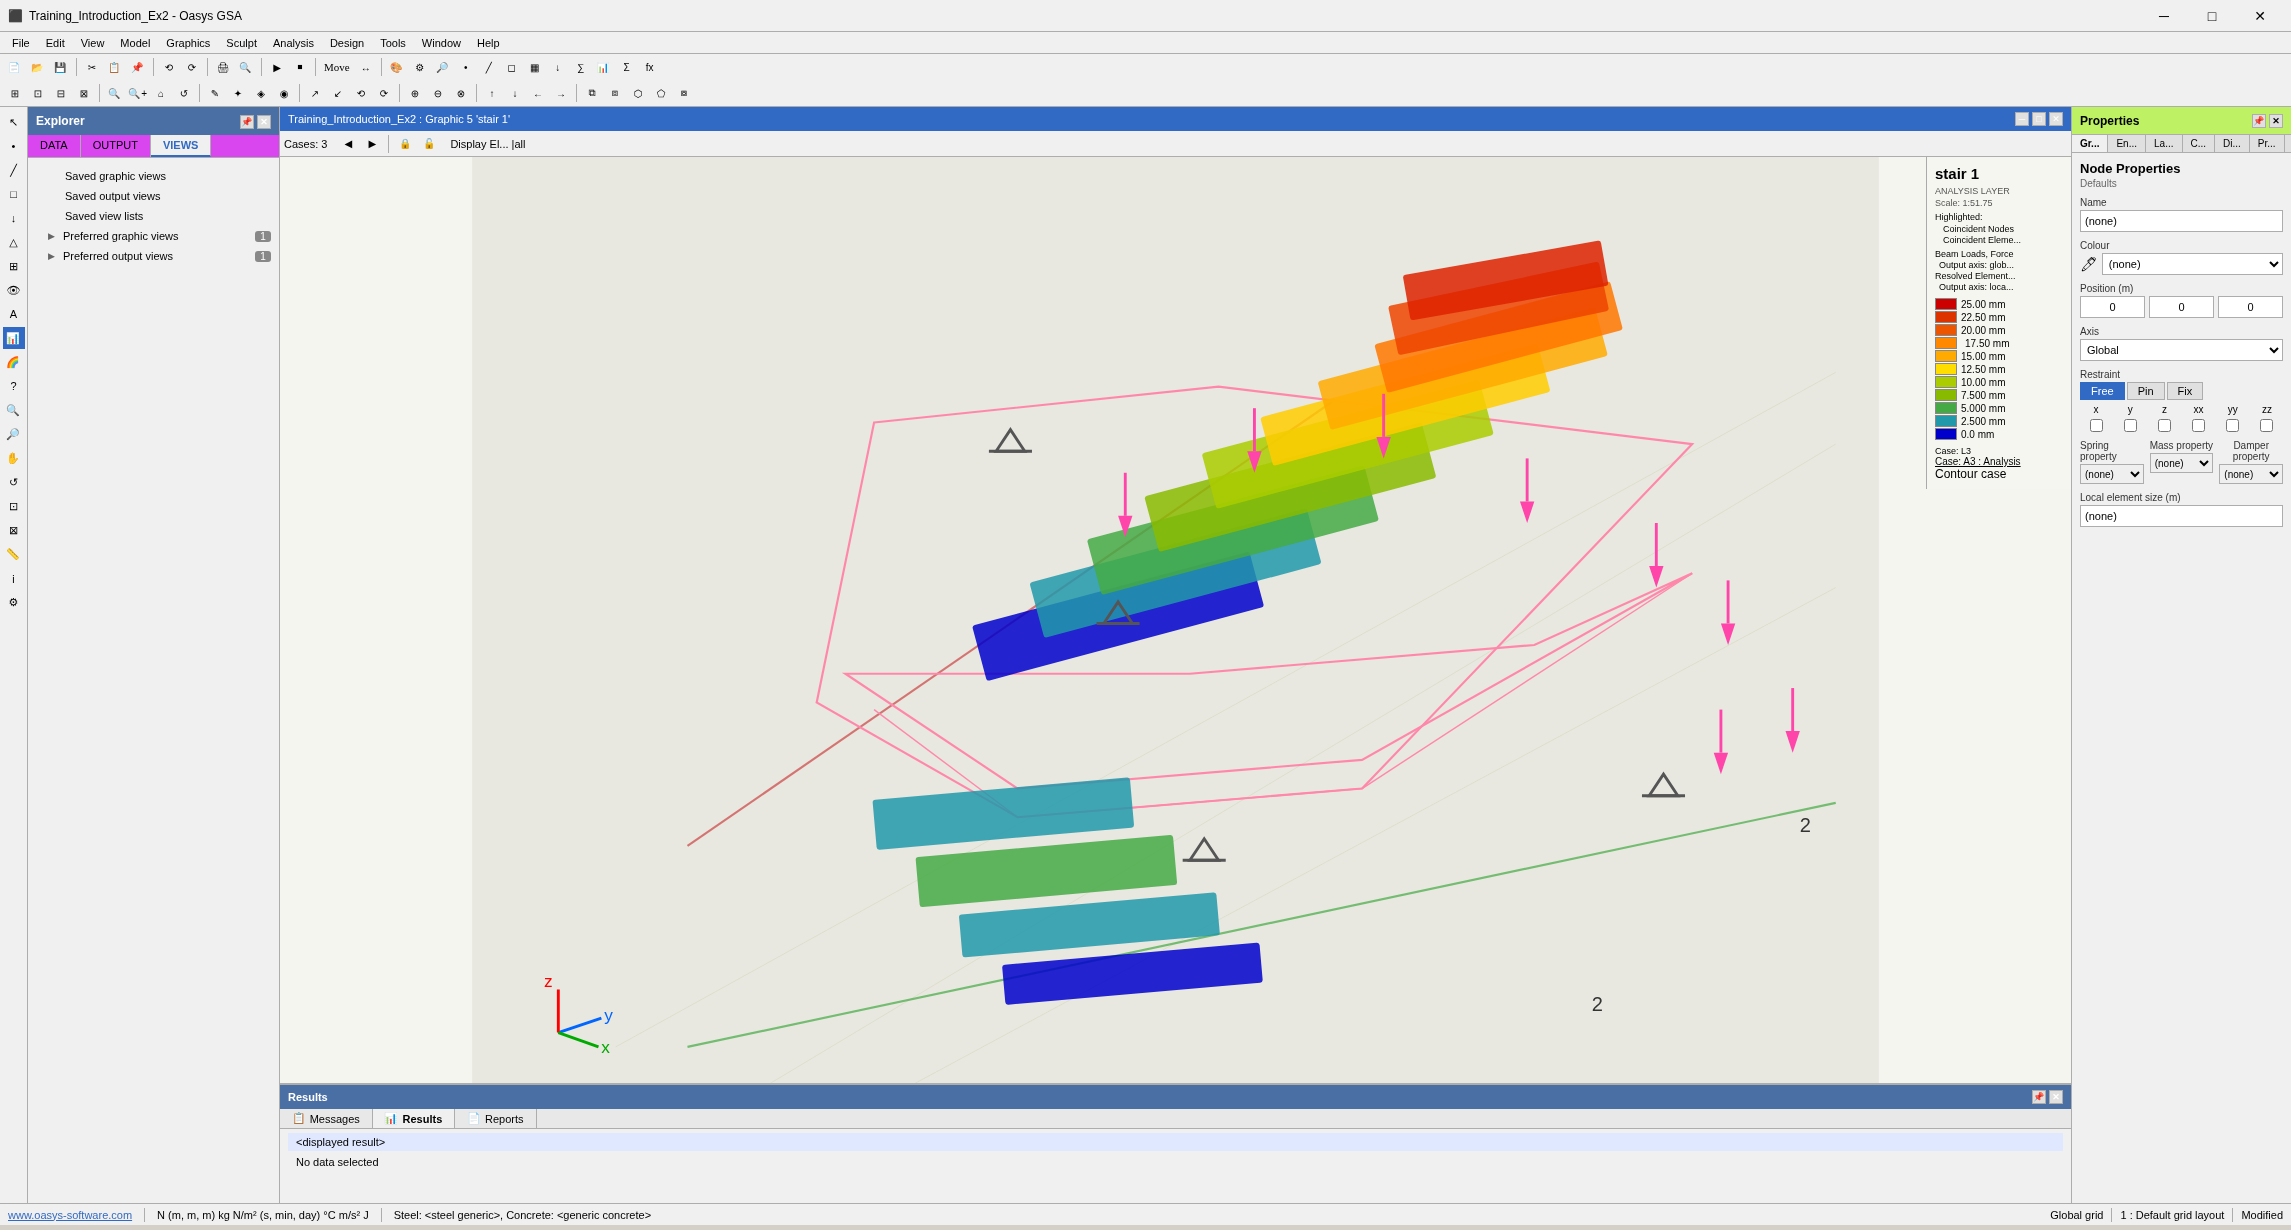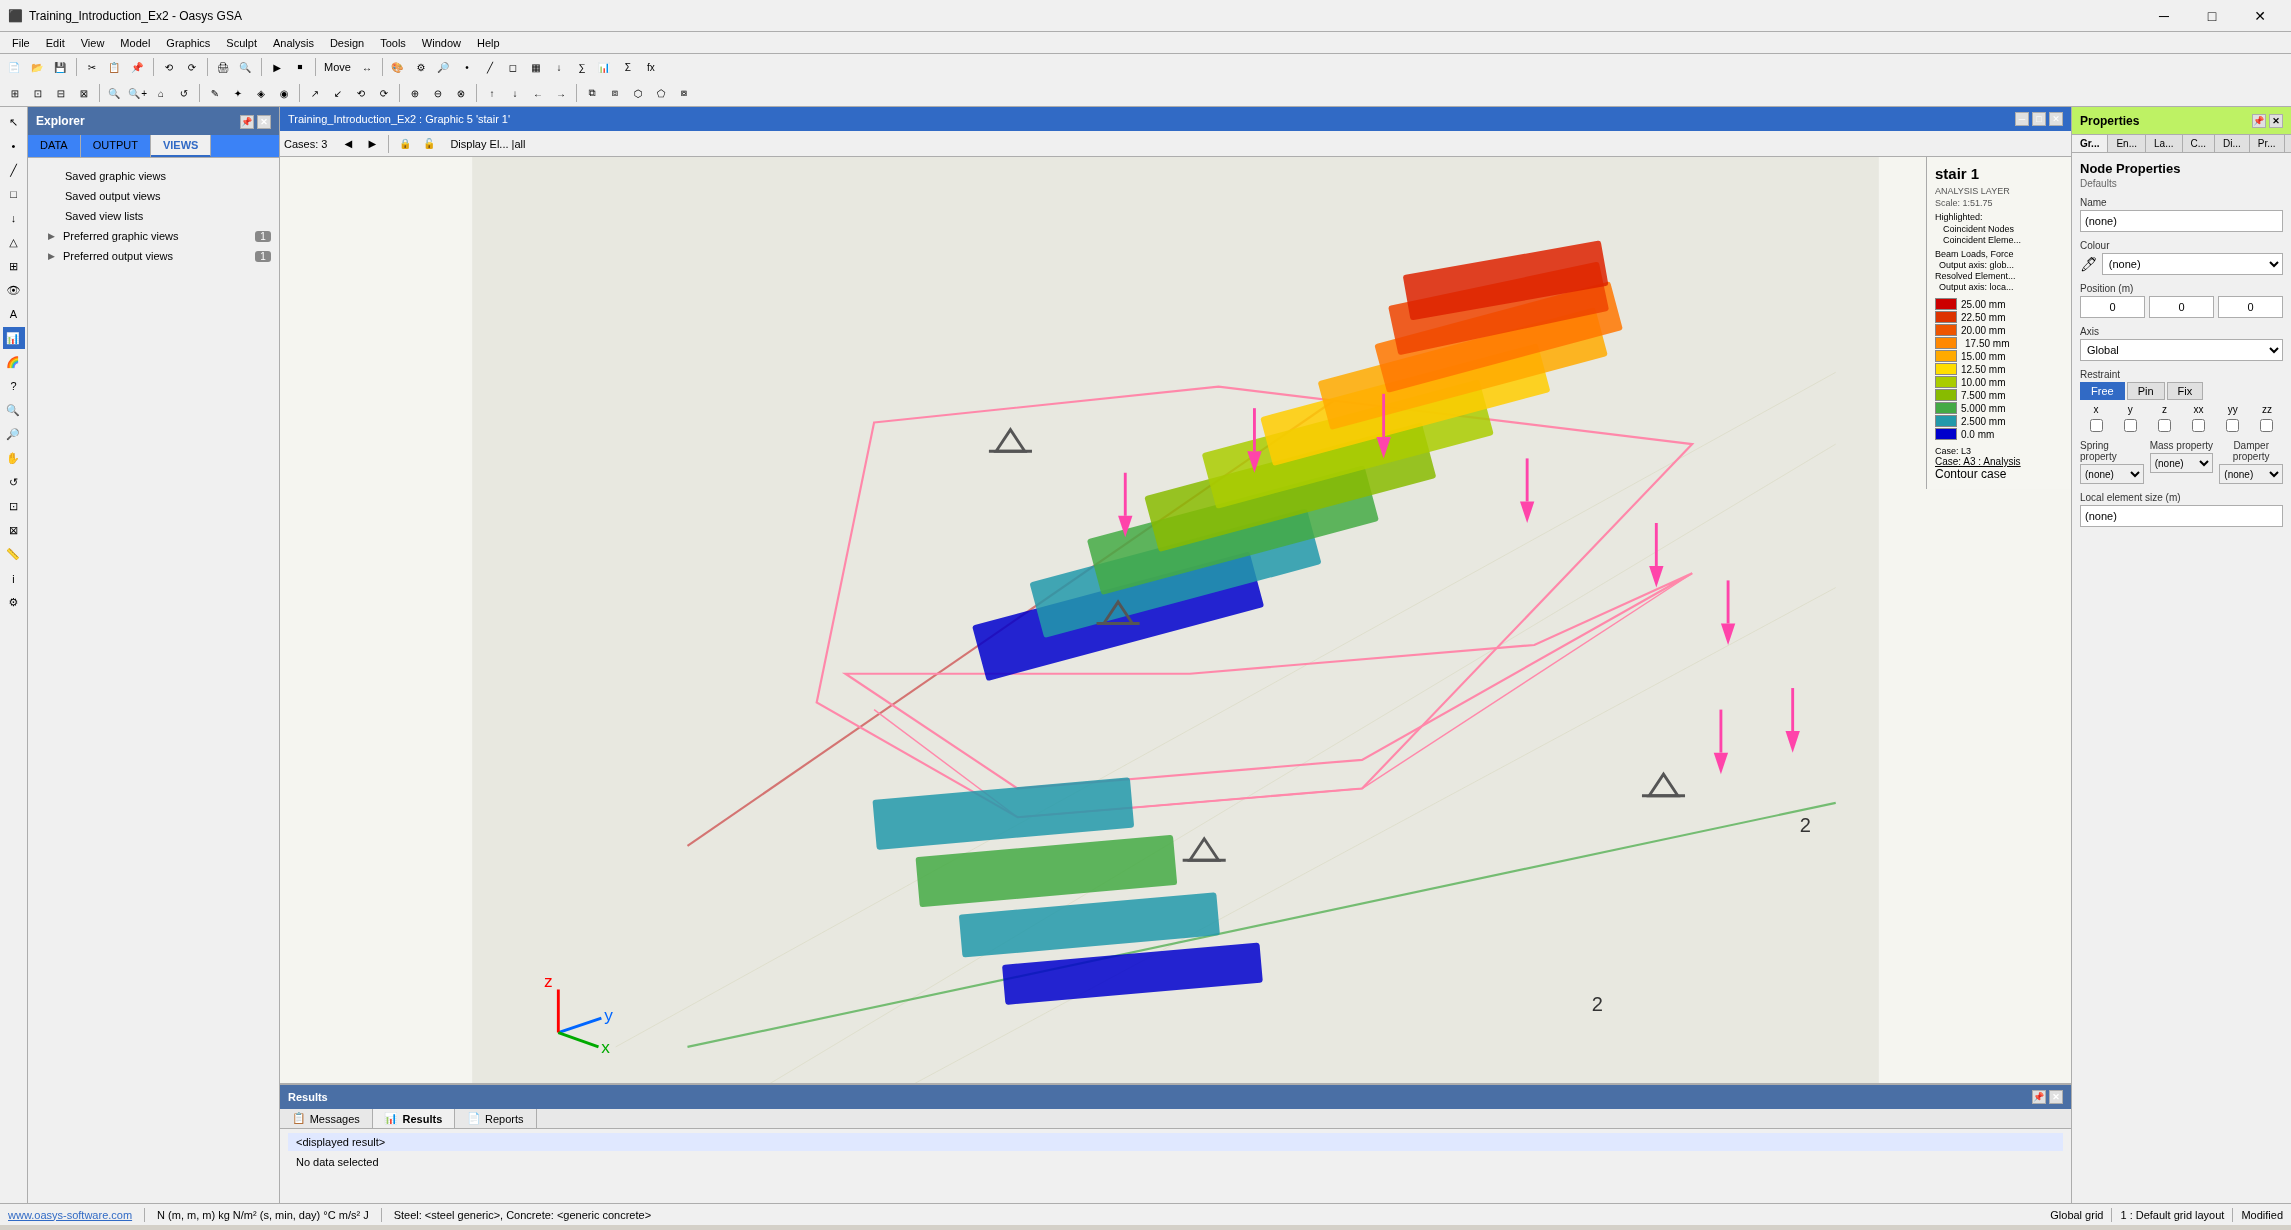--- a/index.html
+++ b/index.html
@@ -48,21 +48,21 @@
     }
     .tb-btn {
       width: 22px; height: 22px;
       border: 1px solid transparent;
       background: transparent;
       cursor: pointer;
       display: flex; align-items: center; justify-content: center;
       font-size: 10px;
     }
     .tb-sep { width: 1px; height: 18px; background: #adadad; margin: 0 3px; }
-    .tb-text { font-size: 11px; padding: 0 4px; }
+    .tb-text { font-size: 11px; padding: 0 4px; font-family: Liberation Serif, serif; }
     
     
     .main-layout {
       display: flex;
       height: calc(1230px - 32px - 22px - 52px - 28px);
     }
     
     
     .left-toolbar {
       width: 28px;
@@ -99,21 +99,21 @@
       display: flex;
       align-items: center;
       padding: 0 8px;
       font-weight: bold;
       font-size: 12px;
       justify-content: space-between;
     }
     .explorer-tabs {
       display: flex;
       border-bottom: 1px solid #adadad;
-      background: #3b82f6;
+      background: #d946ef;
     }
     .exp-tab {
       padding: 4px 12px;
       cursor: pointer;
       font-size: 11px;
       border-right: 1px solid #adadad;
     }
     .exp-tab.active {
       background: #f0f0f0;
       font-weight: bold;

